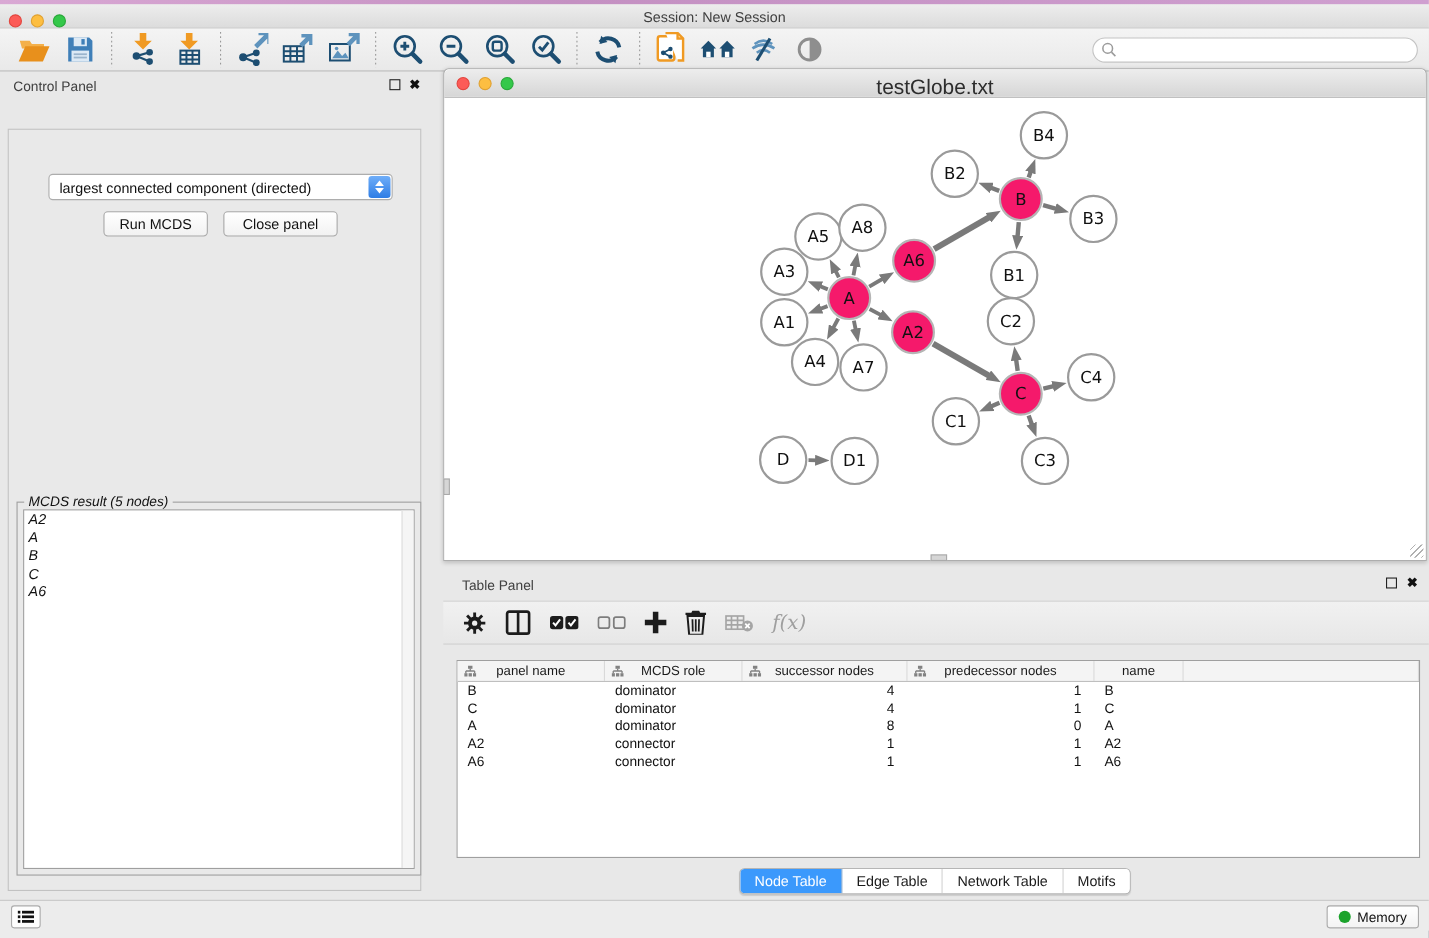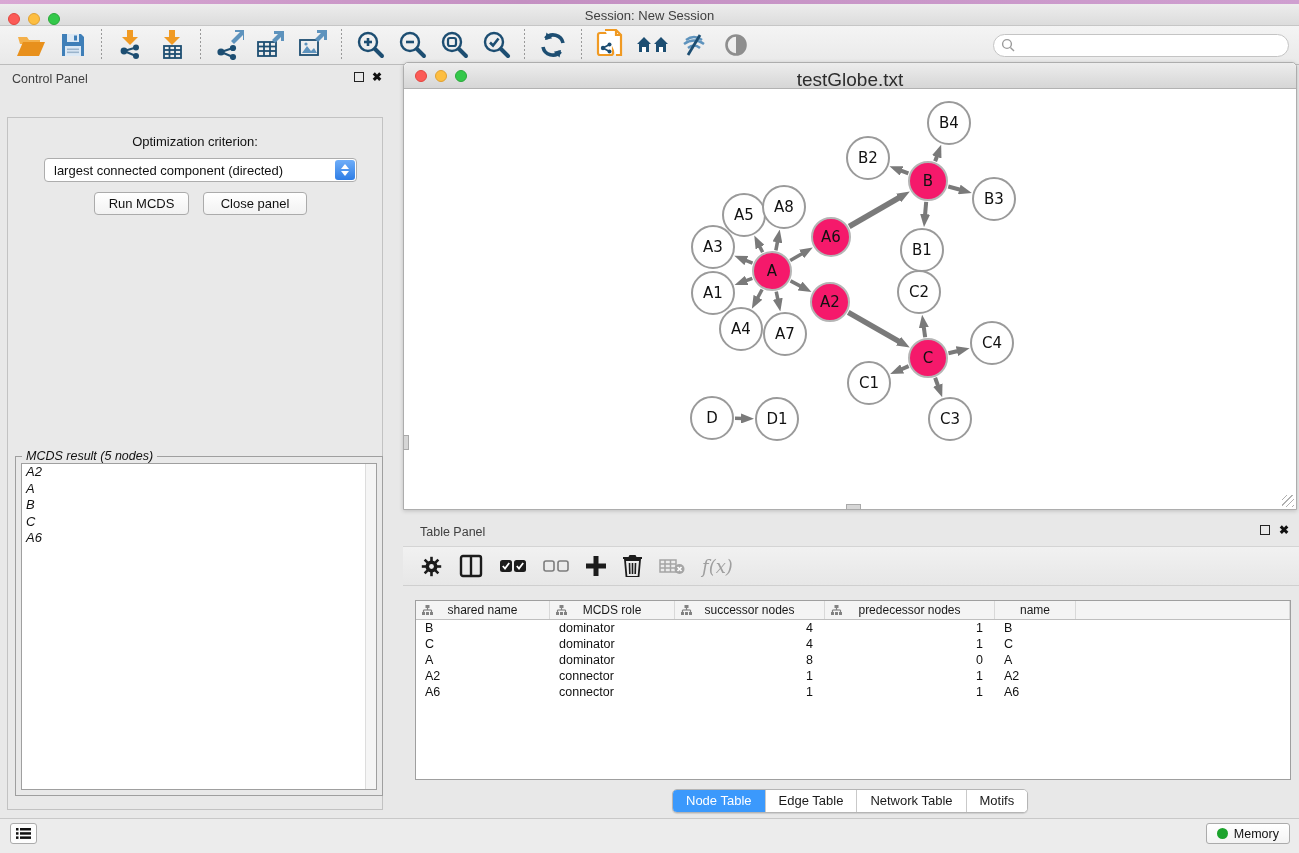--- a/index.html
+++ b/index.html
@@ -318,21 +318,20 @@
 
 <div id="control-panel" class="abs">
   <div class="panel-header">
     <span class="panel-title">Control Panel</span>
     <span class="panel-btns">
       <span class="float-glyph"></span>
       <span class="close-glyph">✖</span>
     </span>
   </div>
   <div id="cp-content">
-    <div id="opt-label">Optimization criterion:</div>
     <div id="opt-select">
       <span>largest connected component (directed)</span>
       <span id="opt-stepper">
         <span class="chev-up"></span>
           <span class="chev-down"></span>
       </span>
     </div>
     <div id="run-btn" class="cp-btn">Run MCDS</div>
     <div id="closepanel-btn" class="cp-btn">Close panel</div>
     <div id="result-fieldset">
@@ -554,21 +553,21 @@
           <svg class="tree-ic" width="11" height="11" viewBox="0 0 11 11">
             <rect x="3.5" y="0" width="4" height="3" fill="#828282"></rect>
             <line x1="5.5" y1="3" x2="5.5" y2="5" stroke="#828282" stroke-width="1.2"></line>
             <line x1="1.5" y1="5" x2="9.5" y2="5" stroke="#828282" stroke-width="1.2"></line>
             <line x1="1.5" y1="5" x2="1.5" y2="7" stroke="#828282" stroke-width="1.2"></line>
             <line x1="9.5" y1="5" x2="9.5" y2="7" stroke="#828282" stroke-width="1.2"></line>
             <rect x="0" y="7" width="3" height="3" fill="#828282"></rect>
             <rect x="4" y="7" width="3" height="3" fill="#828282"></rect>
             <rect x="8" y="7" width="3" height="3" fill="#828282"></rect>
           </svg>
-          <span>shared name</span>
+          <span>panel name</span>
         </div>
         <div class="th" style="width: 125px;">
           <svg class="tree-ic" width="11" height="11" viewBox="0 0 11 11">
             <rect x="3.5" y="0" width="4" height="3" fill="#828282"></rect>
             <line x1="5.5" y1="3" x2="5.5" y2="5" stroke="#828282" stroke-width="1.2"></line>
             <line x1="1.5" y1="5" x2="9.5" y2="5" stroke="#828282" stroke-width="1.2"></line>
             <line x1="1.5" y1="5" x2="1.5" y2="7" stroke="#828282" stroke-width="1.2"></line>
             <line x1="9.5" y1="5" x2="9.5" y2="7" stroke="#828282" stroke-width="1.2"></line>
             <rect x="0" y="7" width="3" height="3" fill="#828282"></rect>
             <rect x="4" y="7" width="3" height="3" fill="#828282"></rect>

